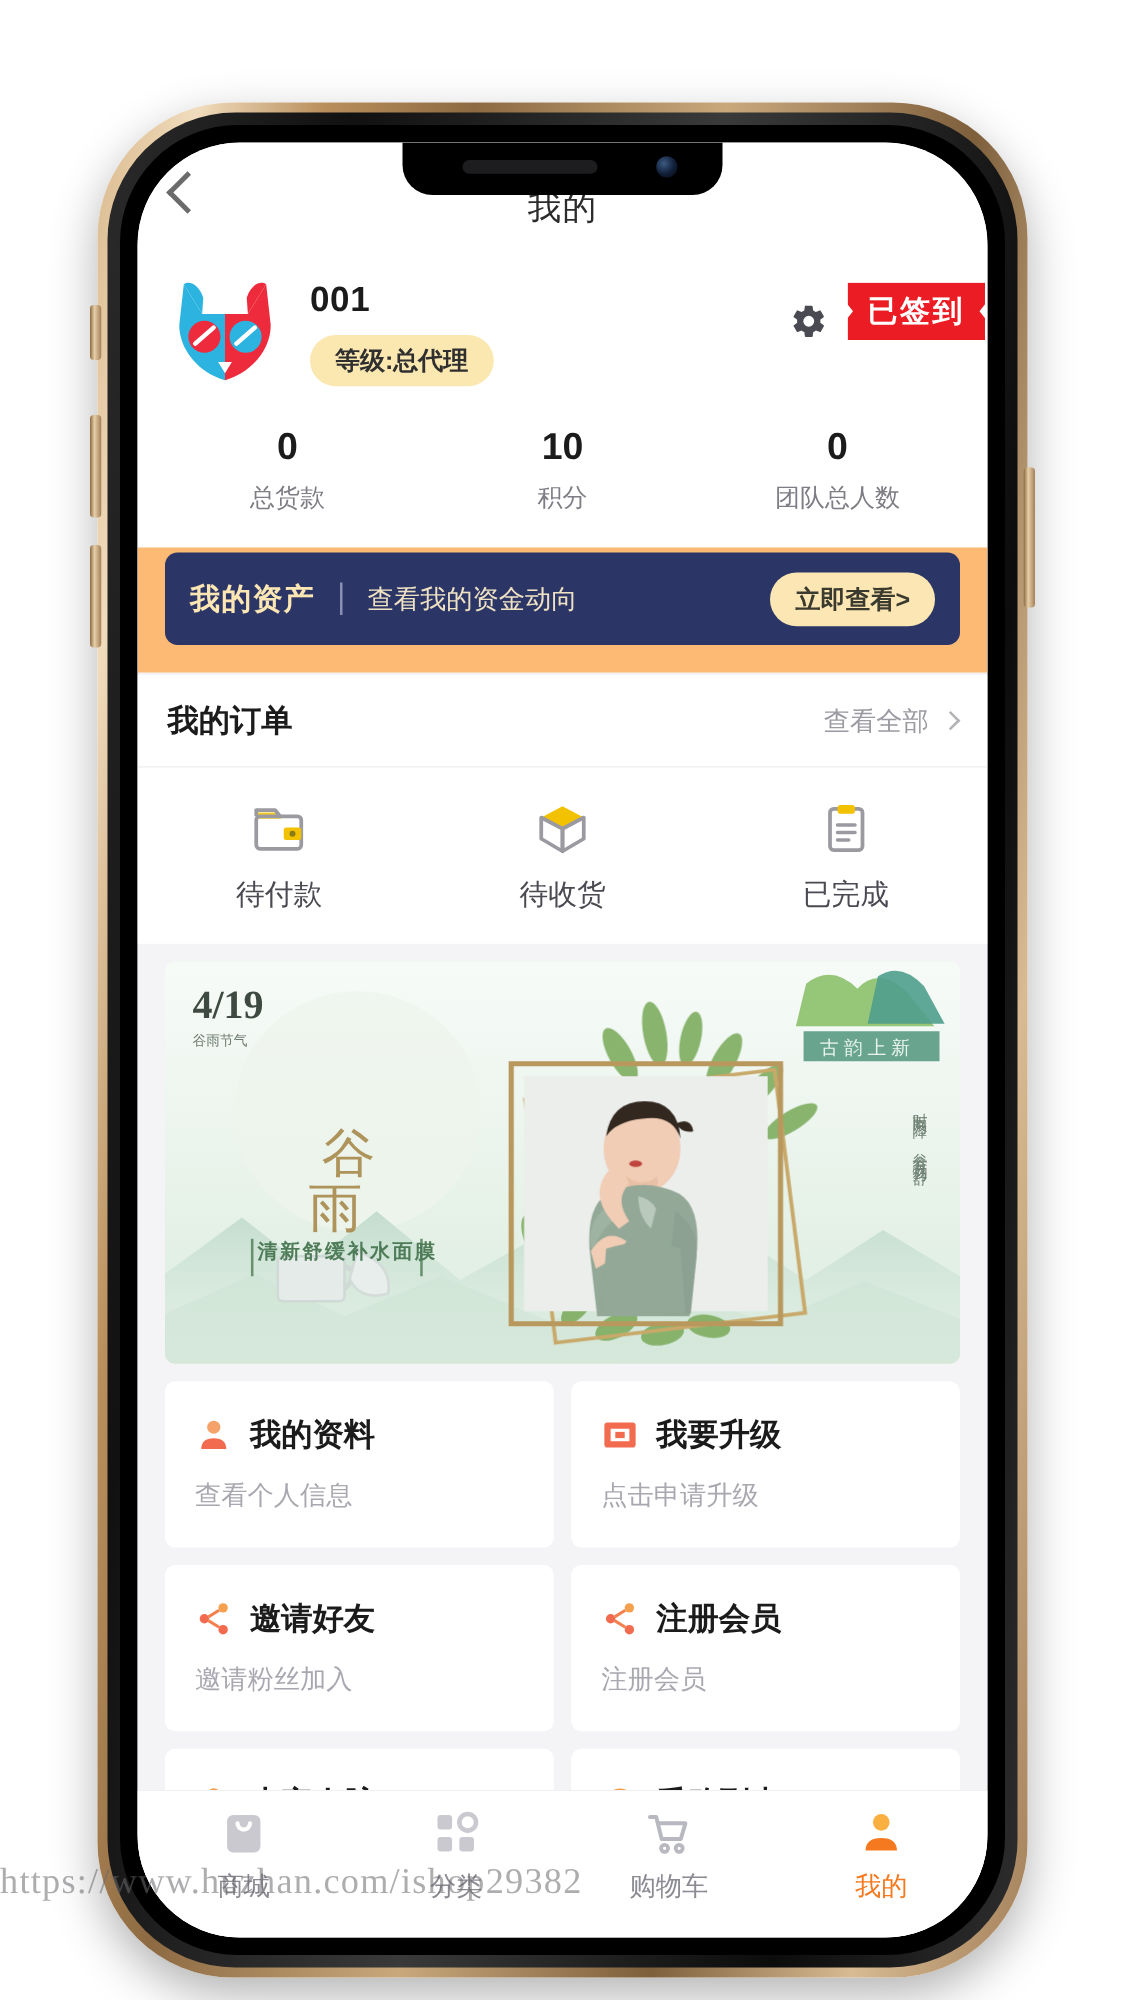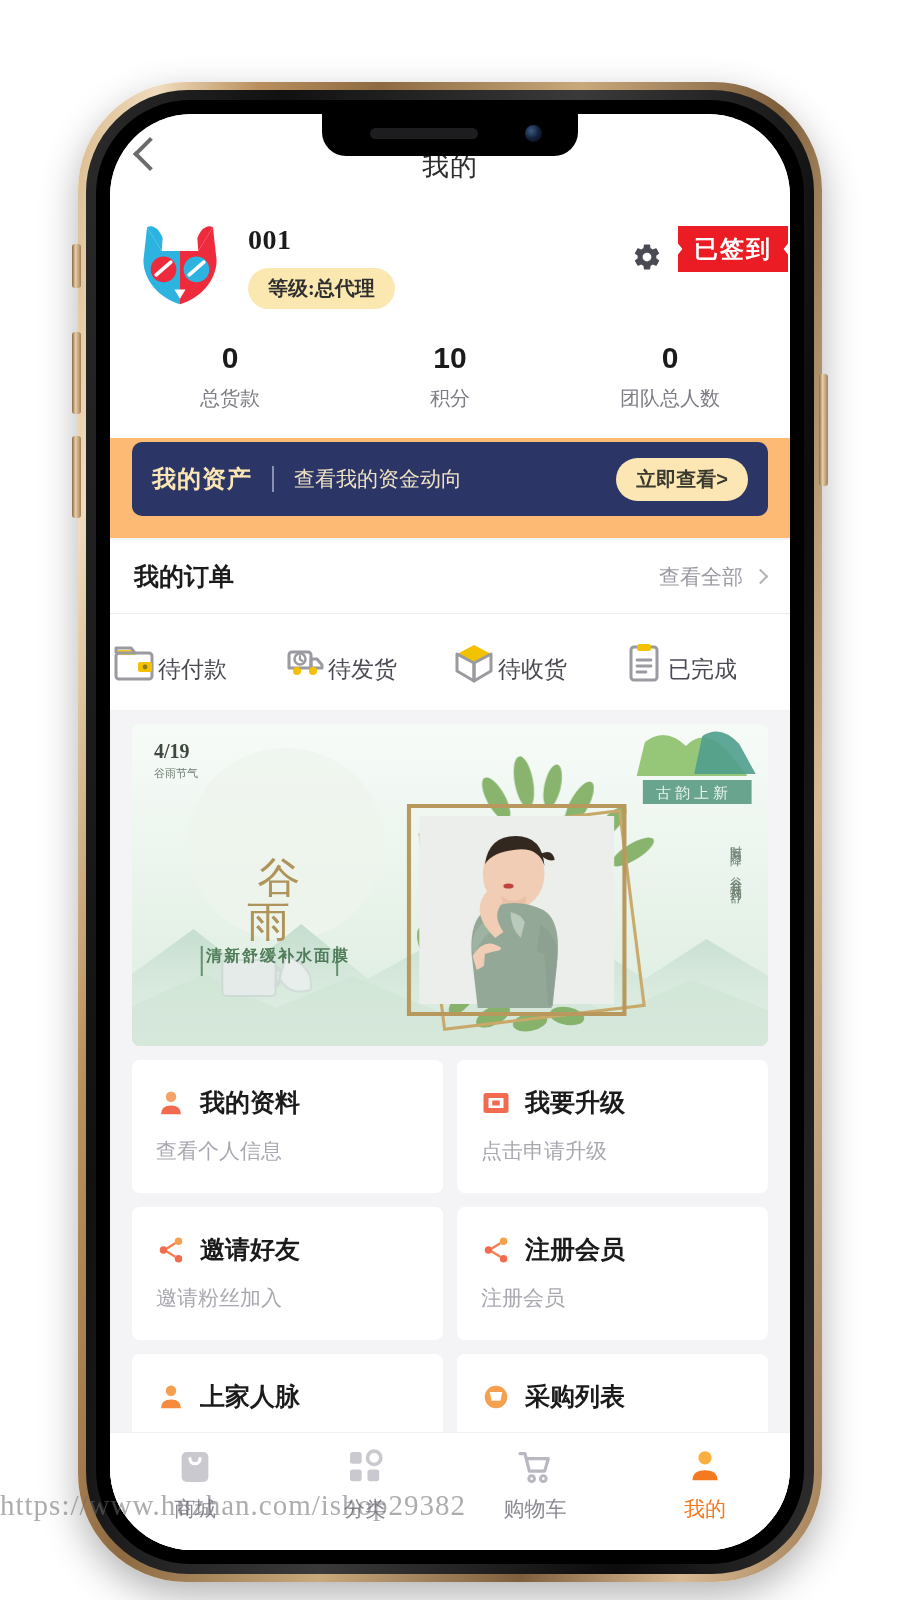--- a/index.html
+++ b/index.html
@@ -80,21 +80,21 @@
     letter-spacing: 1px; margin-top: 26px;
   }
 
   
   .body-scroll {
     height: 1358px; background:#f4f4f6; overflow:hidden; position:relative;
   }
 
   
   .profile-card { background:#fff; padding: 26px 24px 6px 24px; }
-  .profile-row { display:flex; align-items:flex-start;font-family:Liberation Serif, serif; }
+  .profile-row { display:flex; align-items:flex-start; }
   .avatar { width: 92px; height: 86px; flex: 0 0 92px; margin-top:2px; }
   .profile-mid { margin-left: 22px; flex:1; padding-top:6px; }
   .user-name { font-size: 28px; font-weight: bold; color:#1b1b1b; letter-spacing:.5px;}
   .level-pill {
     display:inline-block; margin-top:12px;
     background:#fbe7b0; color:#2f2f2f;
     border-radius: 22px; padding: 7px 20px; font-size: 20px; font-weight:600;
   }
   .profile-right { display:flex; align-items:flex-end; padding-top:8px; }
   .gear { width:30px; height:30px; margin-right:16px; }
@@ -132,21 +132,21 @@
     border-bottom: 1px solid #eeeeee;
   }
   .orders-title { font-size:25px; font-weight:bold; color:#1b1b1b; }
   .orders-all { margin-left:auto; font-size:21px; color:#9a9aa2; display:flex; align-items:center;}
   .chev-r {
     width:11px; height:11px; margin-left:12px;
     border-top:2.5px solid #b2b2b8; border-right:2.5px solid #b2b2b8;
     transform: rotate(45deg);
   }
   .orders-grid { display:flex; padding: 24px 0 24px 0; }
-  .order-item { flex:1; display:flex; flex-direction:row; align-items:center; }
+  .order-item { flex:1; display:flex; flex-direction:column; align-items:center; }
   .order-ico { width:48px; height:48px; }
   .order-lbl { margin-top:14px; font-size:23px; color:#4a4a52; }
 
   
   .promo-wrap { padding: 14px 22px 0 22px; }
   .promo {
     position:relative; width:100%; height: 322px; border-radius:8px; overflow:hidden;
     background: linear-gradient(170deg,#f4f9f5 0%,#eaf3ec 45%,#dcebe0 100%);
   }
 
@@ -282,33 +282,20 @@
                 <path d="M6 12h16l4 5h-20z" fill="#f2c200" opacity=".85"></path>
                 <rect x="6" y="15" width="36" height="26" rx="3" fill="none" stroke="#9a9aa0" stroke-width="3"></rect>
                 <rect x="28" y="24" width="14" height="10" rx="2" fill="#f2c200"></rect>
                 <circle cx="35" cy="29" r="2.4" fill="#8a7a18"></circle>
                 <path d="M6 15 L6 10 h15 l4 5" fill="none" stroke="#9a9aa0" stroke-width="3" stroke-linejoin="round"></path>
               </svg>
             </div>
             <div class="order-lbl">待付款</div>
           </div>
 
-          <div class="order-item">
-            <div class="order-ico">
-              <svg viewBox="0 0 48 48" width="48" height="48">
-                <path d="M9 30 V17 a3 3 0 0 1 3-3 h16 a3 3 0 0 1 3 3 v13 z" fill="none" stroke="#9a9aa0" stroke-width="3" stroke-linejoin="round"></path>
-                <path d="M31 21 h6 l5 6 v3 h-11 z" fill="none" stroke="#9a9aa0" stroke-width="3" stroke-linejoin="round"></path>
-                <circle cx="17" cy="33" r="4" fill="#f2c200"></circle>
-                <circle cx="33" cy="33" r="4" fill="#f2c200"></circle>
-                <circle cx="20" cy="21" r="5.5" fill="none" stroke="#9a9aa0" stroke-width="2.5"></circle>
-                <path d="M20 18 v3.5 l2.5 1.5" stroke="#9a9aa0" stroke-width="2.2" fill="none" stroke-linecap="round"></path>
-              </svg>
-            </div>
-            <div class="order-lbl">待发货</div>
-          </div>
 
           <div class="order-item">
             <div class="order-ico">
               <svg viewBox="0 0 48 48" width="48" height="48">
                 <path d="M24 7 L41 16 L24 25 L7 16 Z" fill="#f2c200"></path>
                 <path d="M7 16 L24 25 L24 43 L7 33 Z" fill="none" stroke="#9a9aa0" stroke-width="3" stroke-linejoin="round"></path>
                 <path d="M41 16 L24 25 L24 43 L41 33 Z" fill="none" stroke="#9a9aa0" stroke-width="3" stroke-linejoin="round"></path>
               </svg>
             </div>
             <div class="order-lbl">待收货</div>
@@ -392,21 +379,21 @@
             </g>
 
             <text x="122" y="168" font-family="'Liberation Serif',serif" font-size="42" fill="#a98c4f" opacity=".92">谷</text>
             <text x="112" y="212" font-family="'Liberation Serif',serif" font-size="42" fill="#a98c4f" opacity=".92">雨</text>
 
             <rect x="66" y="222" width="4" height="30" fill="#4f7c58" opacity=".0"></rect>
             <line x1="68" y1="222" x2="68" y2="252" stroke="#4f7c58" stroke-width="2" opacity=".8"></line>
             <line x1="200" y1="222" x2="200" y2="252" stroke="#4f7c58" stroke-width="2" opacity=".8"></line>
           </svg>
           <div style="position:absolute;left:22px;top:16px;">
-            <div style="font-family:'Liberation Serif',serif;font-size:20px;font-weight:bold;color:#3e4a41;">4/19</div>
+            <div style="font-family:'Liberation Serif',serif;font-size:32px;font-weight:bold;color:#3e4a41;">4/19</div>
             <div style="font-size:11px;color:#6c7a70;margin-top:3px;">谷雨节气</div>
           </div>
           <div style="position:absolute;left:74px;top:222px;font-size:16px;color:#4f7c58;font-weight:bold;letter-spacing:2px;">清新舒缓补水面膜</div>
           <div style="position:absolute;right:36px;top:60px;font-size:15px;color:#eaf4ee;letter-spacing:4px;">古韵上新</div>
           <div style="position:absolute;right:24px;top:112px;font-size:12px;color:#6f8173;writing-mode:vertical-rl;letter-spacing:3px;">时雨乃降 · 谷谷万物乃舒</div>
         </div>
       </div>
 
       <div class="menu-grid">
 

